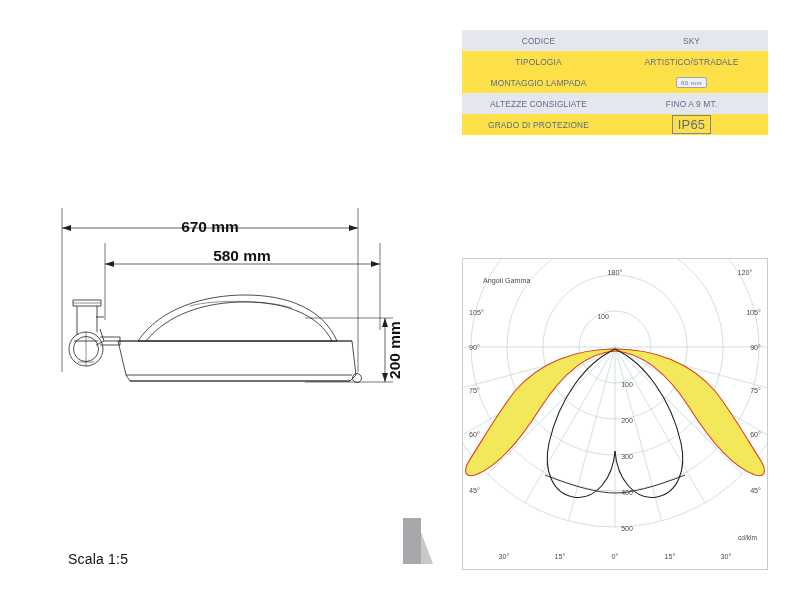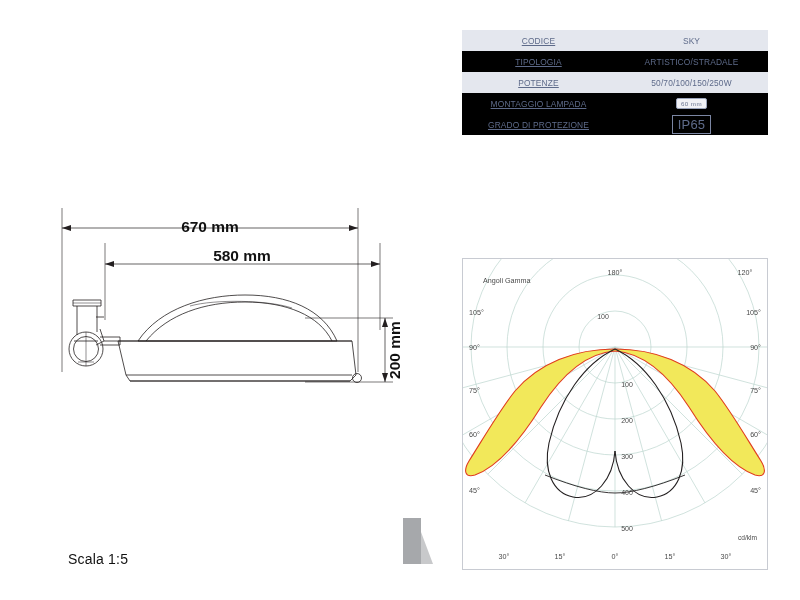--- a/index.html
+++ b/index.html
@@ -43,24 +43,24 @@
   }
   #spec-table tr { height: 21px; }
   #spec-table td {
     font-size: 8.4px;
     color: #5e6b8a;
     padding: 0;
     text-align: center;
     vertical-align: middle;
     letter-spacing: .15px;
   }
-  #spec-table td.label { width: 50%; text-decoration: underline; }
+  #spec-table td.label { width: 50%; }
   #spec-table td.value { width: 50%; color: #5e6b8a; }
   tr.shade td { background: #e4e7ee; }
-  tr.plain td { background: #000000; }
+  tr.plain td { background: #fde047; }
   tr.tall { height: 29px; }
 
   .ip-badge {
     display: inline-block;
     border: 1px solid #7b86a3;
     padding: 2px 5px 2px 5px;
     font-size: 13px;
     color: #5e6b8a;
     line-height: 1.05;
   }
@@ -171,29 +171,29 @@
 <table id="spec-table">
   <tbody>
     <tr class="shade">
       <td class="label">CODICE</td>
       <td class="value">SKY</td>
     </tr>
     <tr class="plain">
       <td class="label">TIPOLOGIA</td>
       <td class="value">ARTISTICO/STRADALE</td>
     </tr>
-    <tr class="shade">
-      <td class="label">POTENZE</td>
-      <td class="value">50/70/100/150/250W</td>
-    </tr>
     <tr class="plain tall">
       <td class="label">MONTAGGIO LAMPADA</td>
       <td class="value">
         <span class="mount-badge">60 mm</span>
       </td>
+    </tr>
+    <tr class="shade">
+      <td class="label">ALTEZZE CONSIGLIATE</td>
+      <td class="value">FINO A 9 MT.</td>
     </tr>
     <tr class="plain tall">
       <td class="label">GRADO DI PROTEZIONE</td>
       <td class="value">
         <span class="ip-badge">IP65</span>
       </td>
     </tr>
   </tbody>
 </table>
 

